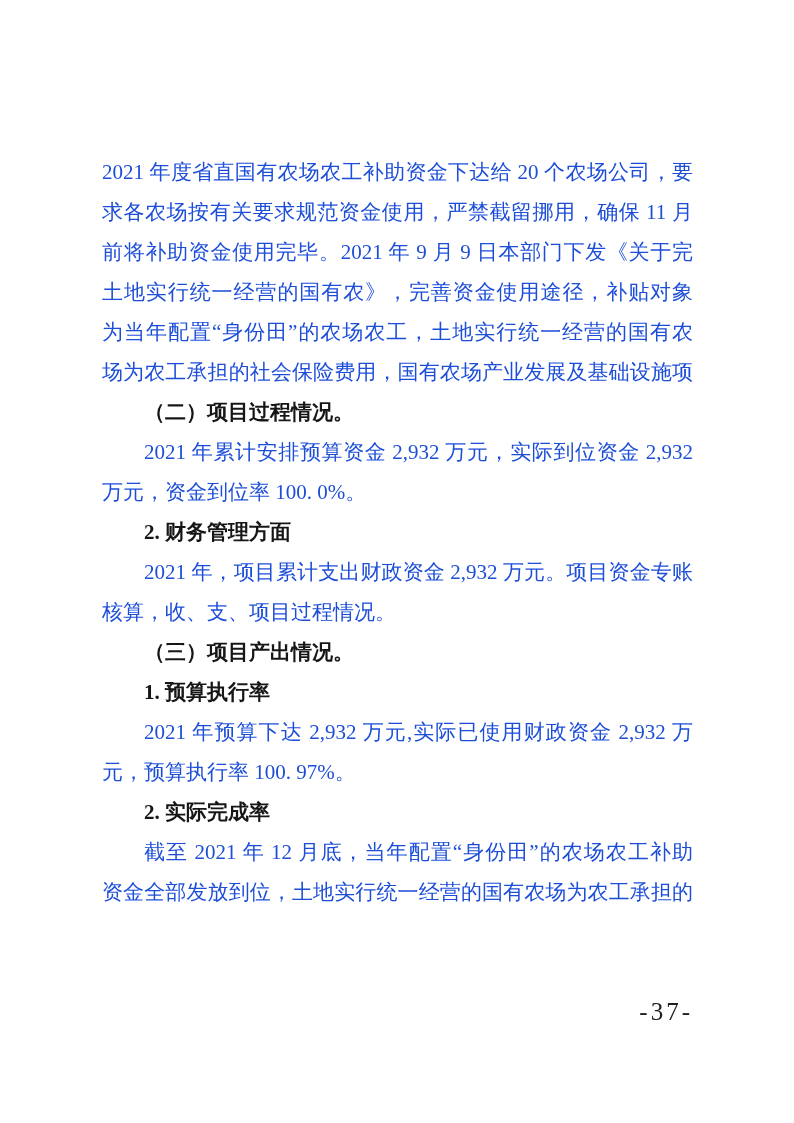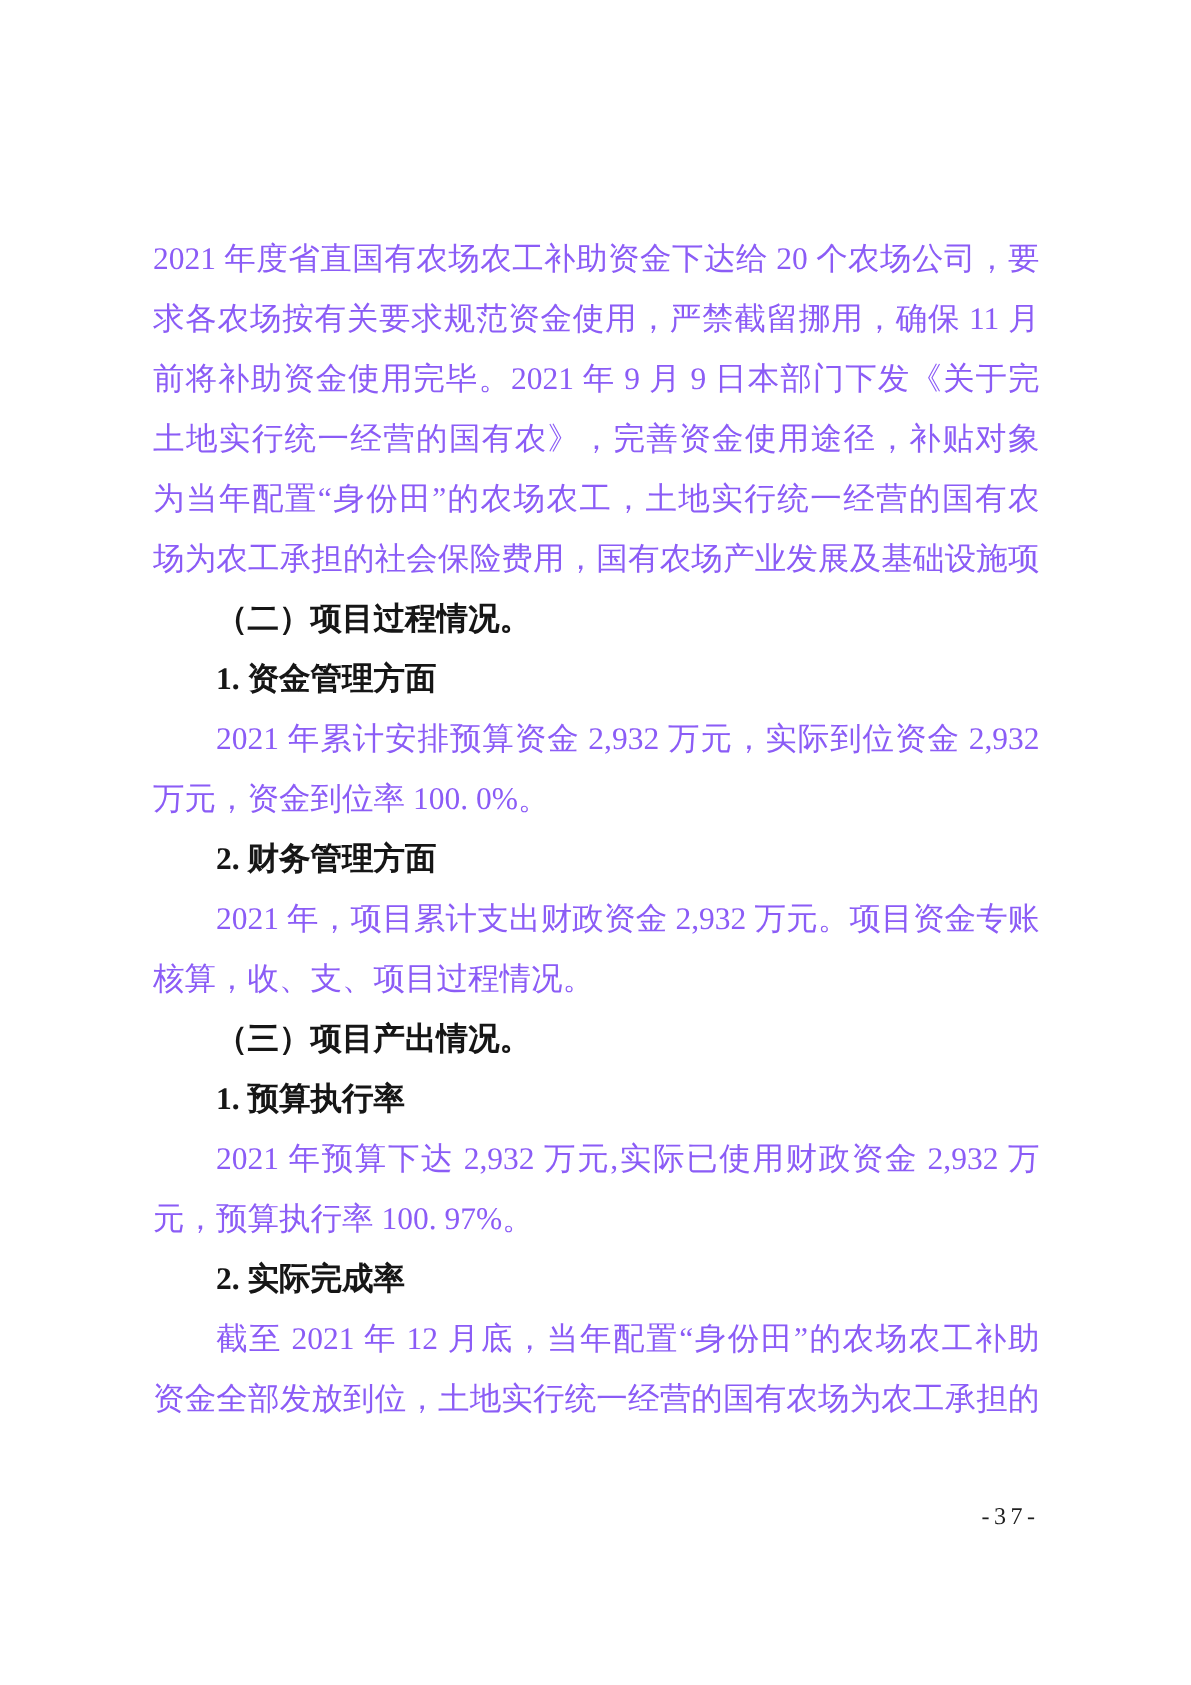--- a/index.html
+++ b/index.html
@@ -17,21 +17,21 @@
   .text-block {
     position: absolute;
     left: 102px;
     top: 152px;
     width: 591px;
   }
   .line {
     font-family: "Liberation Serif", "DejaVu Serif", serif;
     font-size: 21px;
     line-height: 40px;
-    color: #8b5cf6;
+    color: #1d4ed8;
     white-space: normal;
     overflow: hidden;
     height: 40px;
   }
   
   .full {
     text-align: justify;
     text-align-last: justify;
     -moz-text-align-last: justify;
   }
@@ -45,39 +45,38 @@
     text-indent: 2em;
     color: #161616;
   }
   .page-number {
     position: absolute;
     left: 102px;
     top: 992px;
     width: 591px;
     text-align: right;
     font-family: "Liberation Serif", "DejaVu Serif", serif;
-    font-size: 16px;
+    font-size: 25px;
     line-height: 40px;
     letter-spacing: 3px;
     color: #1f1f1f;
   }
 </style>
 </head>
 <body>
 
 <div class="page">
   <div class="text-block">
     <div class="line full">2021 年度省直国有农场农工补助资金下达给 20 个农场公司，要</div>
     <div class="line full">求各农场按有关要求规范资金使用，严禁截留挪用，确保 11 月底</div>
     <div class="line full">前将补助资金使用完毕。2021 年 9 月 9 日本部门下发《关于完善</div>
     <div class="line full">土地实行统一经营的国有农》，完善资金使用途径，补贴对象</div>
     <div class="line full">为当年配置“身份田”的农场农工，土地实行统一经营的国有农</div>
     <div class="line full">场为农工承担的社会保险费用，国有农场产业发展及基础设施项</div>
     <div class="line heading">（二）项目过程情况。</div>
-    <div class="line heading">1. 资金管理方面</div>
     <div class="line indent full">2021 年累计安排预算资金 2,932 万元，实际到位资金 2,932</div>
     <div class="line">万元，资金到位率 100. 0%。</div>
     <div class="line heading">2. 财务管理方面</div>
     <div class="line indent full">2021 年，项目累计支出财政资金 2,932 万元。项目资金专账</div>
     <div class="line">核算，收、支、项目过程情况。</div>
     <div class="line heading">（三）项目产出情况。</div>
     <div class="line heading">1. 预算执行率</div>
     <div class="line indent full">2021 年预算下达 2,932 万元,实际已使用财政资金 2,932 万</div>
     <div class="line">元，预算执行率 100. 97%。</div>
     <div class="line heading">2. 实际完成率</div>

